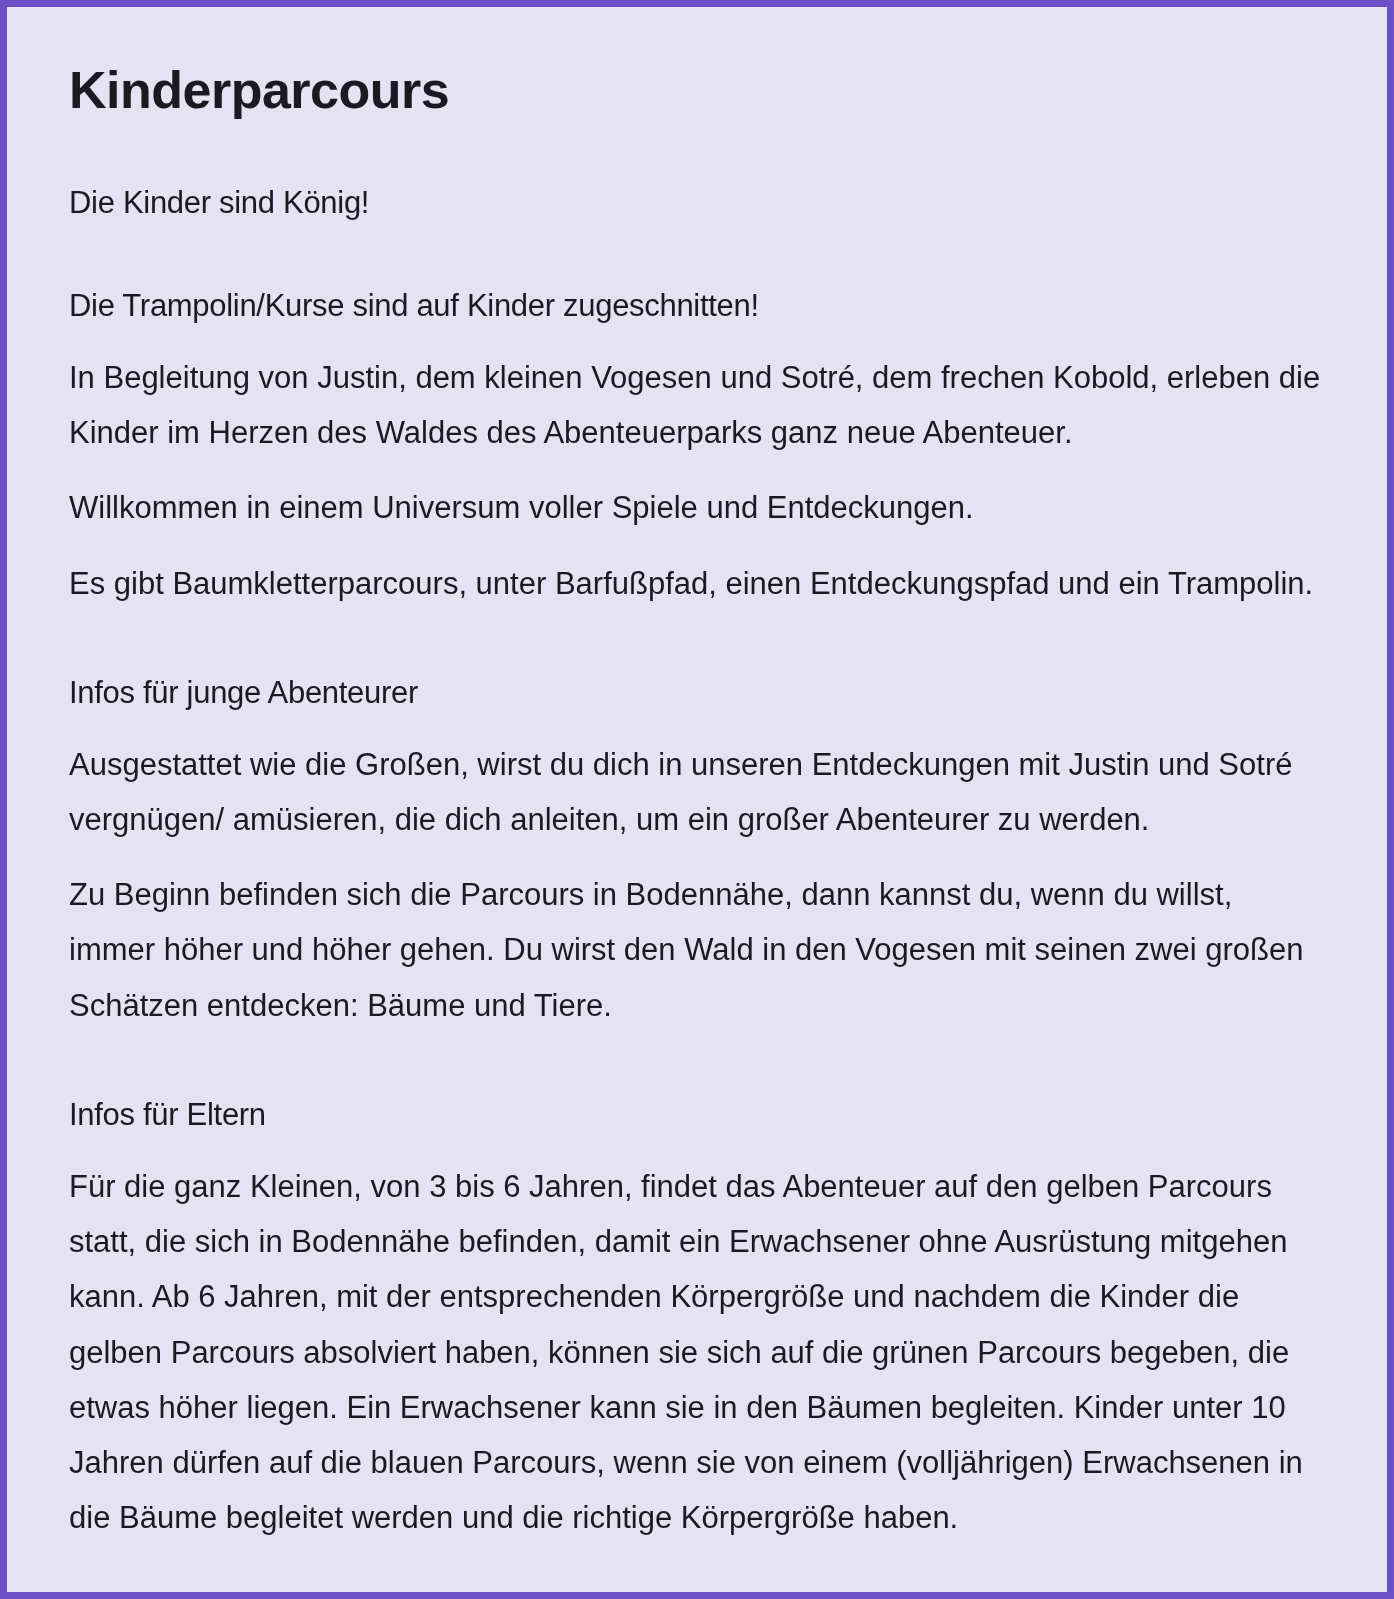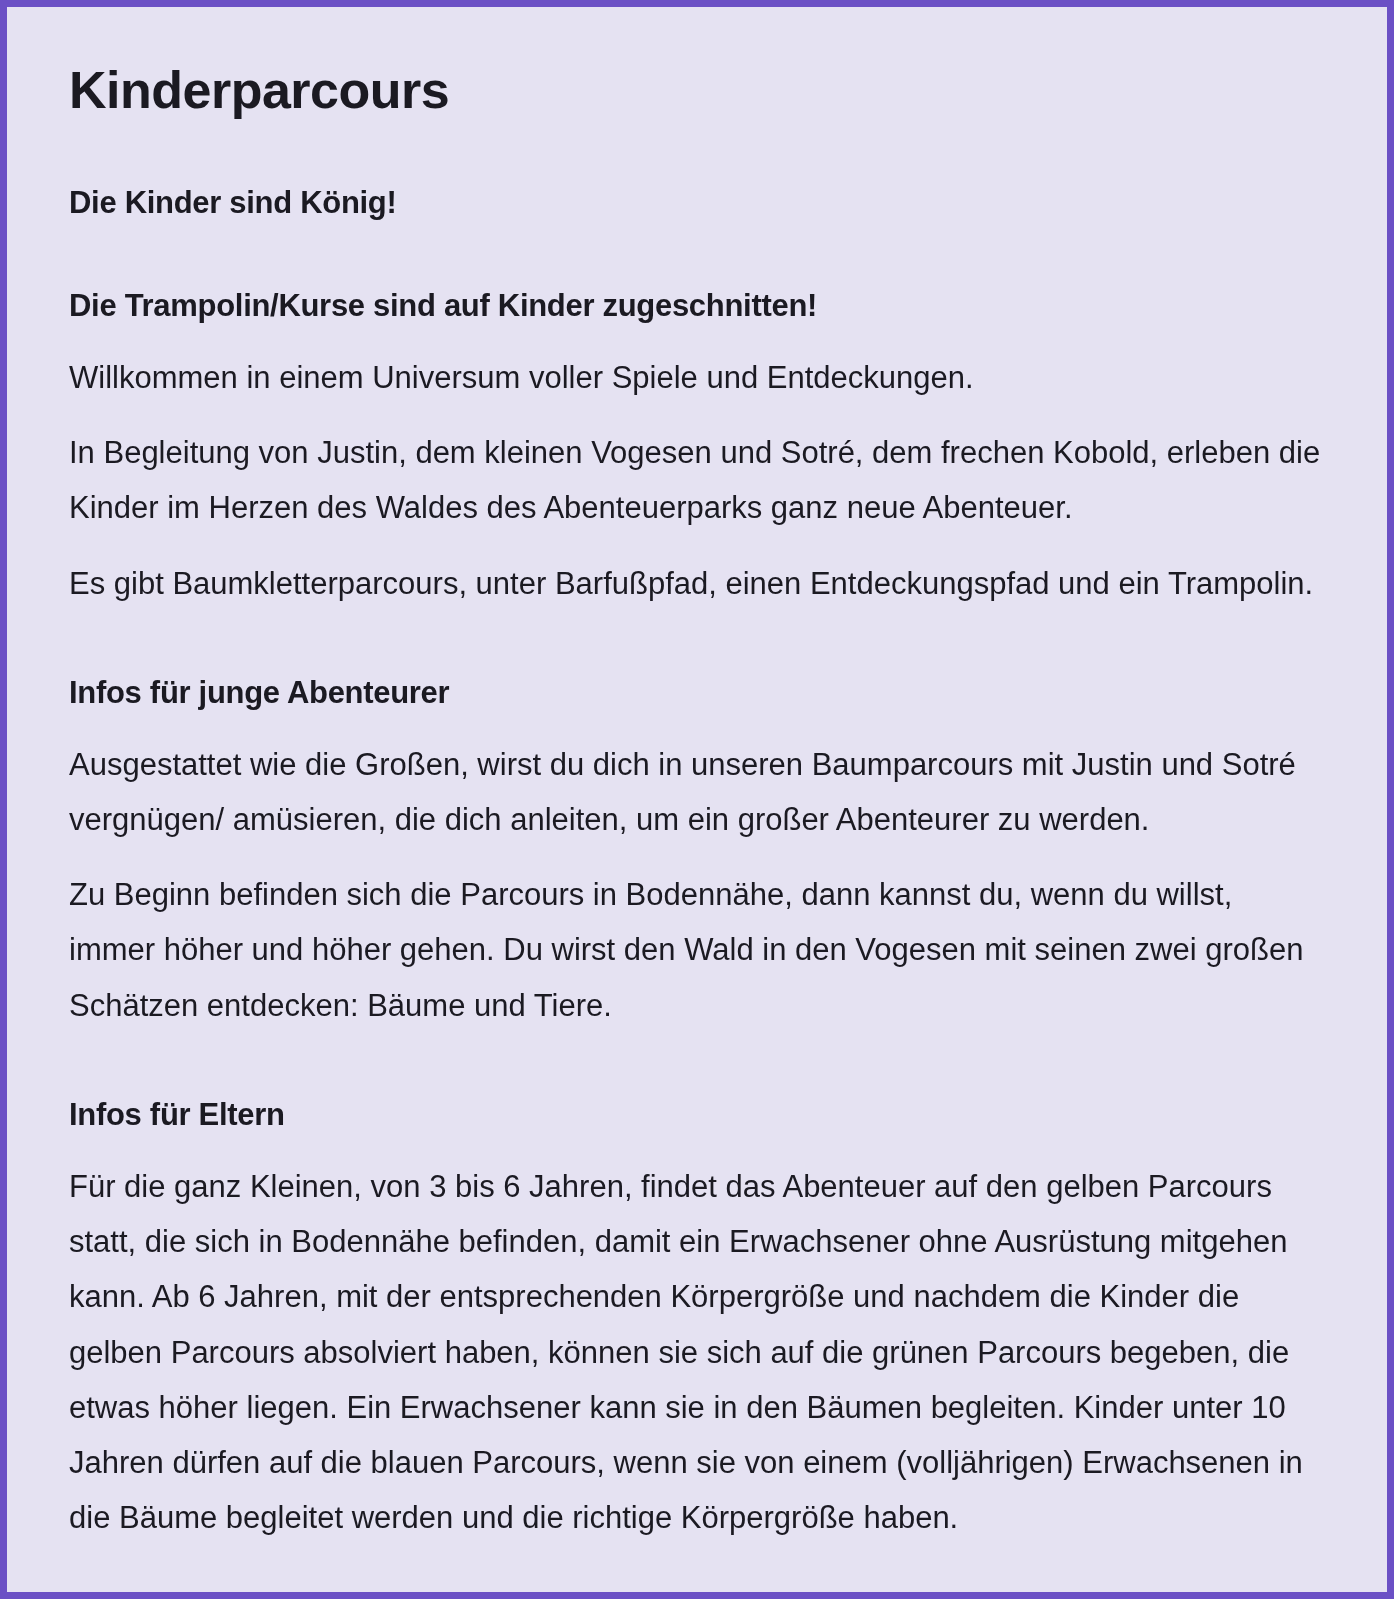--- a/index.html
+++ b/index.html
@@ -20,21 +20,21 @@
   .doc-title {
     font-size: 52px;
     font-weight: 800;
     letter-spacing: -0.5px;
     line-height: 1.2;
     margin: 14px 0 0 0;
   }
   .section { margin-top: 62px; }
   .section-heading {
     font-size: 31px;
-    font-weight: 700;
+    font-weight: 400;
     letter-spacing: -0.3px;
     line-height: 1.3;
     margin: 0 0 24px 0;
   }
   .section.spaced { }
   .doc p {
     font-size: 31px;
     font-weight: 400;
     line-height: 1.78;
     margin: 0 0 20px 0;
@@ -48,28 +48,28 @@
 <div class="doc">
 
   <h1 class="doc-title">Kinderparcours</h1>
 
   <section class="section">
     <h2 class="section-heading">Die Kinder sind König!</h2>
   </section>
 
   <section class="section">
     <h2 class="section-heading">Die Trampolin/Kurse sind auf Kinder zugeschnitten!</h2>
+    <p>In Begleitung von Justin, dem kleinen Vogesen und Sotré, dem frechen Kobold, erleben die Kinder im Herzen des Waldes des Abenteuerparks ganz neue Abenteuer.</p>
     <p>Willkommen in einem Universum voller Spiele und Entdeckungen.</p>
-    <p>In Begleitung von Justin, dem kleinen Vogesen und Sotré, dem frechen Kobold, erleben die Kinder im Herzen des Waldes des Abenteuerparks ganz neue Abenteuer.</p>
     <p>Es gibt Baumkletterparcours, unter Barfußpfad, einen Entdeckungspfad und ein Trampolin.</p>
   </section>
 
   <section class="section spaced">
     <h2 class="section-heading">Infos für junge Abenteurer</h2>
-    <p>Ausgestattet wie die Großen, wirst du dich in unseren Baumparcours mit Justin und Sotré vergnügen/ amüsieren, die dich anleiten, um ein großer Abenteurer zu werden.</p>
+    <p>Ausgestattet wie die Großen, wirst du dich in unseren Entdeckungen mit Justin und Sotré vergnügen/ amüsieren, die dich anleiten, um ein großer Abenteurer zu werden.</p>
     <p>Zu Beginn befinden sich die Parcours in Bodennähe, dann kannst du, wenn du willst, immer höher und höher gehen. Du wirst den Wald in den Vogesen mit seinen zwei großen Schätzen entdecken: Bäume und Tiere.</p>
   </section>
 
   <section class="section spaced">
     <h2 class="section-heading">Infos für Eltern</h2>
     <p>Für die ganz Kleinen, von 3 bis 6 Jahren, findet das Abenteuer auf den gelben Parcours statt, die sich in Bodennähe befinden, damit ein Erwachsener ohne Ausrüstung mitgehen kann. Ab 6 Jahren, mit der entsprechenden Körpergröße und nachdem die Kinder die gelben Parcours absolviert haben, können sie sich auf die grünen Parcours begeben, die etwas höher liegen. Ein Erwachsener kann sie in den Bäumen begleiten. Kinder unter 10 Jahren dürfen auf die blauen Parcours, wenn sie von einem (volljährigen) Erwachsenen in die Bäume begleitet werden und die richtige Körpergröße haben.</p>
 
   </section>
 
 </div>

